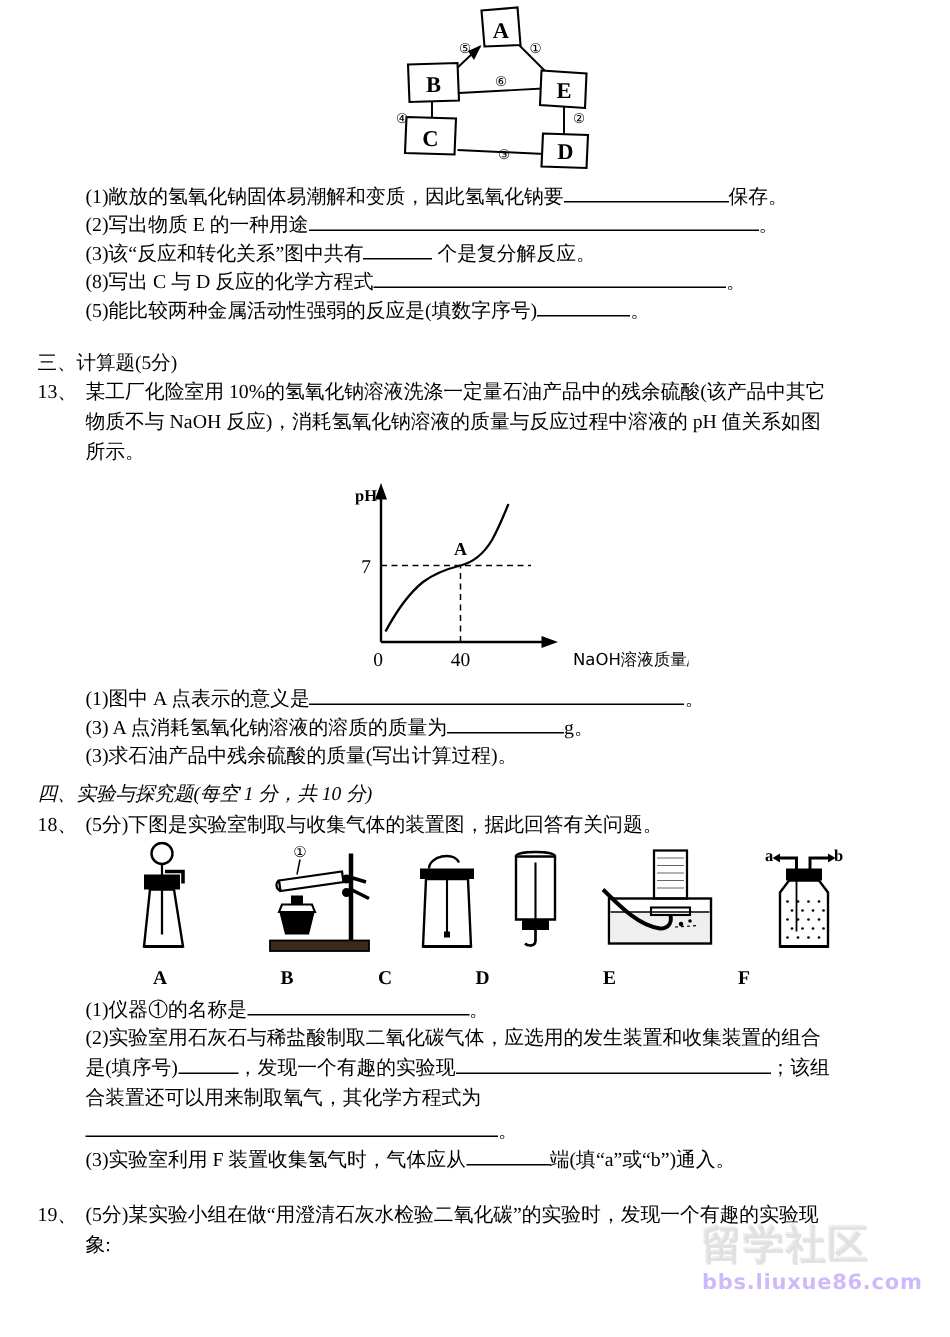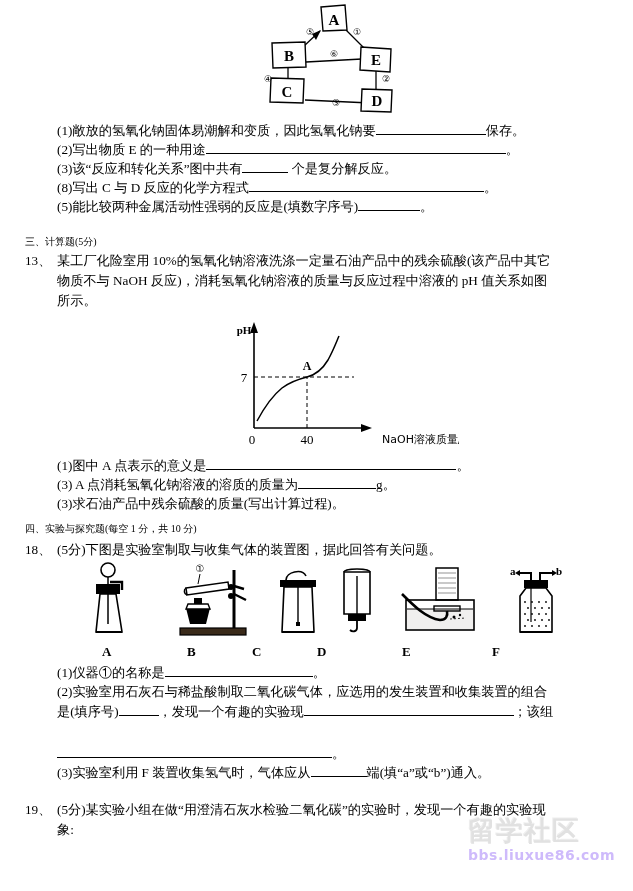--- a/index.html
+++ b/index.html
@@ -40,21 +40,21 @@
     white-space: nowrap;
   }
   .blank {
     display: inline-block;
     border-bottom: 1px solid #000;
     height: 13px;
     vertical-align: baseline;
   }
   .sec-head {
     position: absolute;
-    font-size: 10px;
+    font-size: 13px;
     line-height: 19px;
     white-space: nowrap;
   }
   .para {
     position: absolute;
     font-size: 13.2px;
     line-height: 19.5px;
   }
   .num {
     position: absolute;
@@ -219,21 +219,21 @@
   <div class="qline" style="left:57px; top:456px;">
     <span>(1)图中 A 点表示的意义是</span><span class="blank" style="width:250px;"></span><span>。</span>
   </div>
 
   <div class="qline" style="left:57px; top:475px;">
     <span>(3) A 点消耗氢氧化钠溶液的溶质的质量为</span><span class="blank" style="width:78px;"></span><span>g。</span>
   </div>
 
   <div class="qline" style="left:57px; top:494px;">(3)求石油产品中残余硫酸的质量(写出计算过程)。</div>
 
-  <div class="sec-head" style="left:25px; top:519px;">四、实验与探究题(每空 1 分，共 10 分)</div>
+  <div class="sec-head" style="left:25px; top:519px;font-style:italic;">四、实验与探究题(每空 1 分，共 10 分)</div>
 
   <div class="num" style="left:25px; top:540px;">18、</div>
   <div class="para" style="left:57px; top:540px; width:545px;">(5分)下图是实验室制取与收集气体的装置图，据此回答有关问题。</div>
 
   <div class="apparatus-row">
 
     <div class="app-item" style="left:18px; bottom:0;">
       <svg width="62" height="78" viewBox="0 0 62 78">
         <circle cx="30" cy="8" r="7" fill="none" stroke="#000" stroke-width="1.6"></circle>
         <line x1="30" y1="15" x2="30" y2="62" stroke="#000" stroke-width="1.5"></line>
@@ -368,20 +368,21 @@
   <div class="qline" style="left:57px; top:663px;">
     <span>(1)仪器①的名称是</span><span class="blank" style="width:148px;"></span><span>。</span>
   </div>
 
   <div class="para" style="left:57px; top:682px; width:545px;">(2)实验室用石灰石与稀盐酸制取二氧化碳气体，应选用的发生装置和收集装置的组合</div>
 
   <div class="qline" style="left:57px; top:702px;">
     <span>是(填序号)</span><span class="blank" style="width:40px;"></span><span>，发现一个有趣的实验现</span><span class="blank" style="width:210px;"></span><span>；该组</span>
   </div>
 
+  <div class="para" style="left:57px; top:722px; width:545px;">合装置还可以用来制取氧气，其化学方程式为</div>
 
   <div class="qline" style="left:57px; top:744px;">
     <span class="blank" style="width:275px;"></span><span>。</span>
   </div>
 
   <div class="qline" style="left:57px; top:763px;">
     <span>(3)实验室利用 F 装置收集氢气时，气体应从</span><span class="blank" style="width:56px;"></span><span>端(填“a”或“b”)通入。</span>
   </div>
 
   <div class="num" style="left:25px; top:800px;">19、</div>

